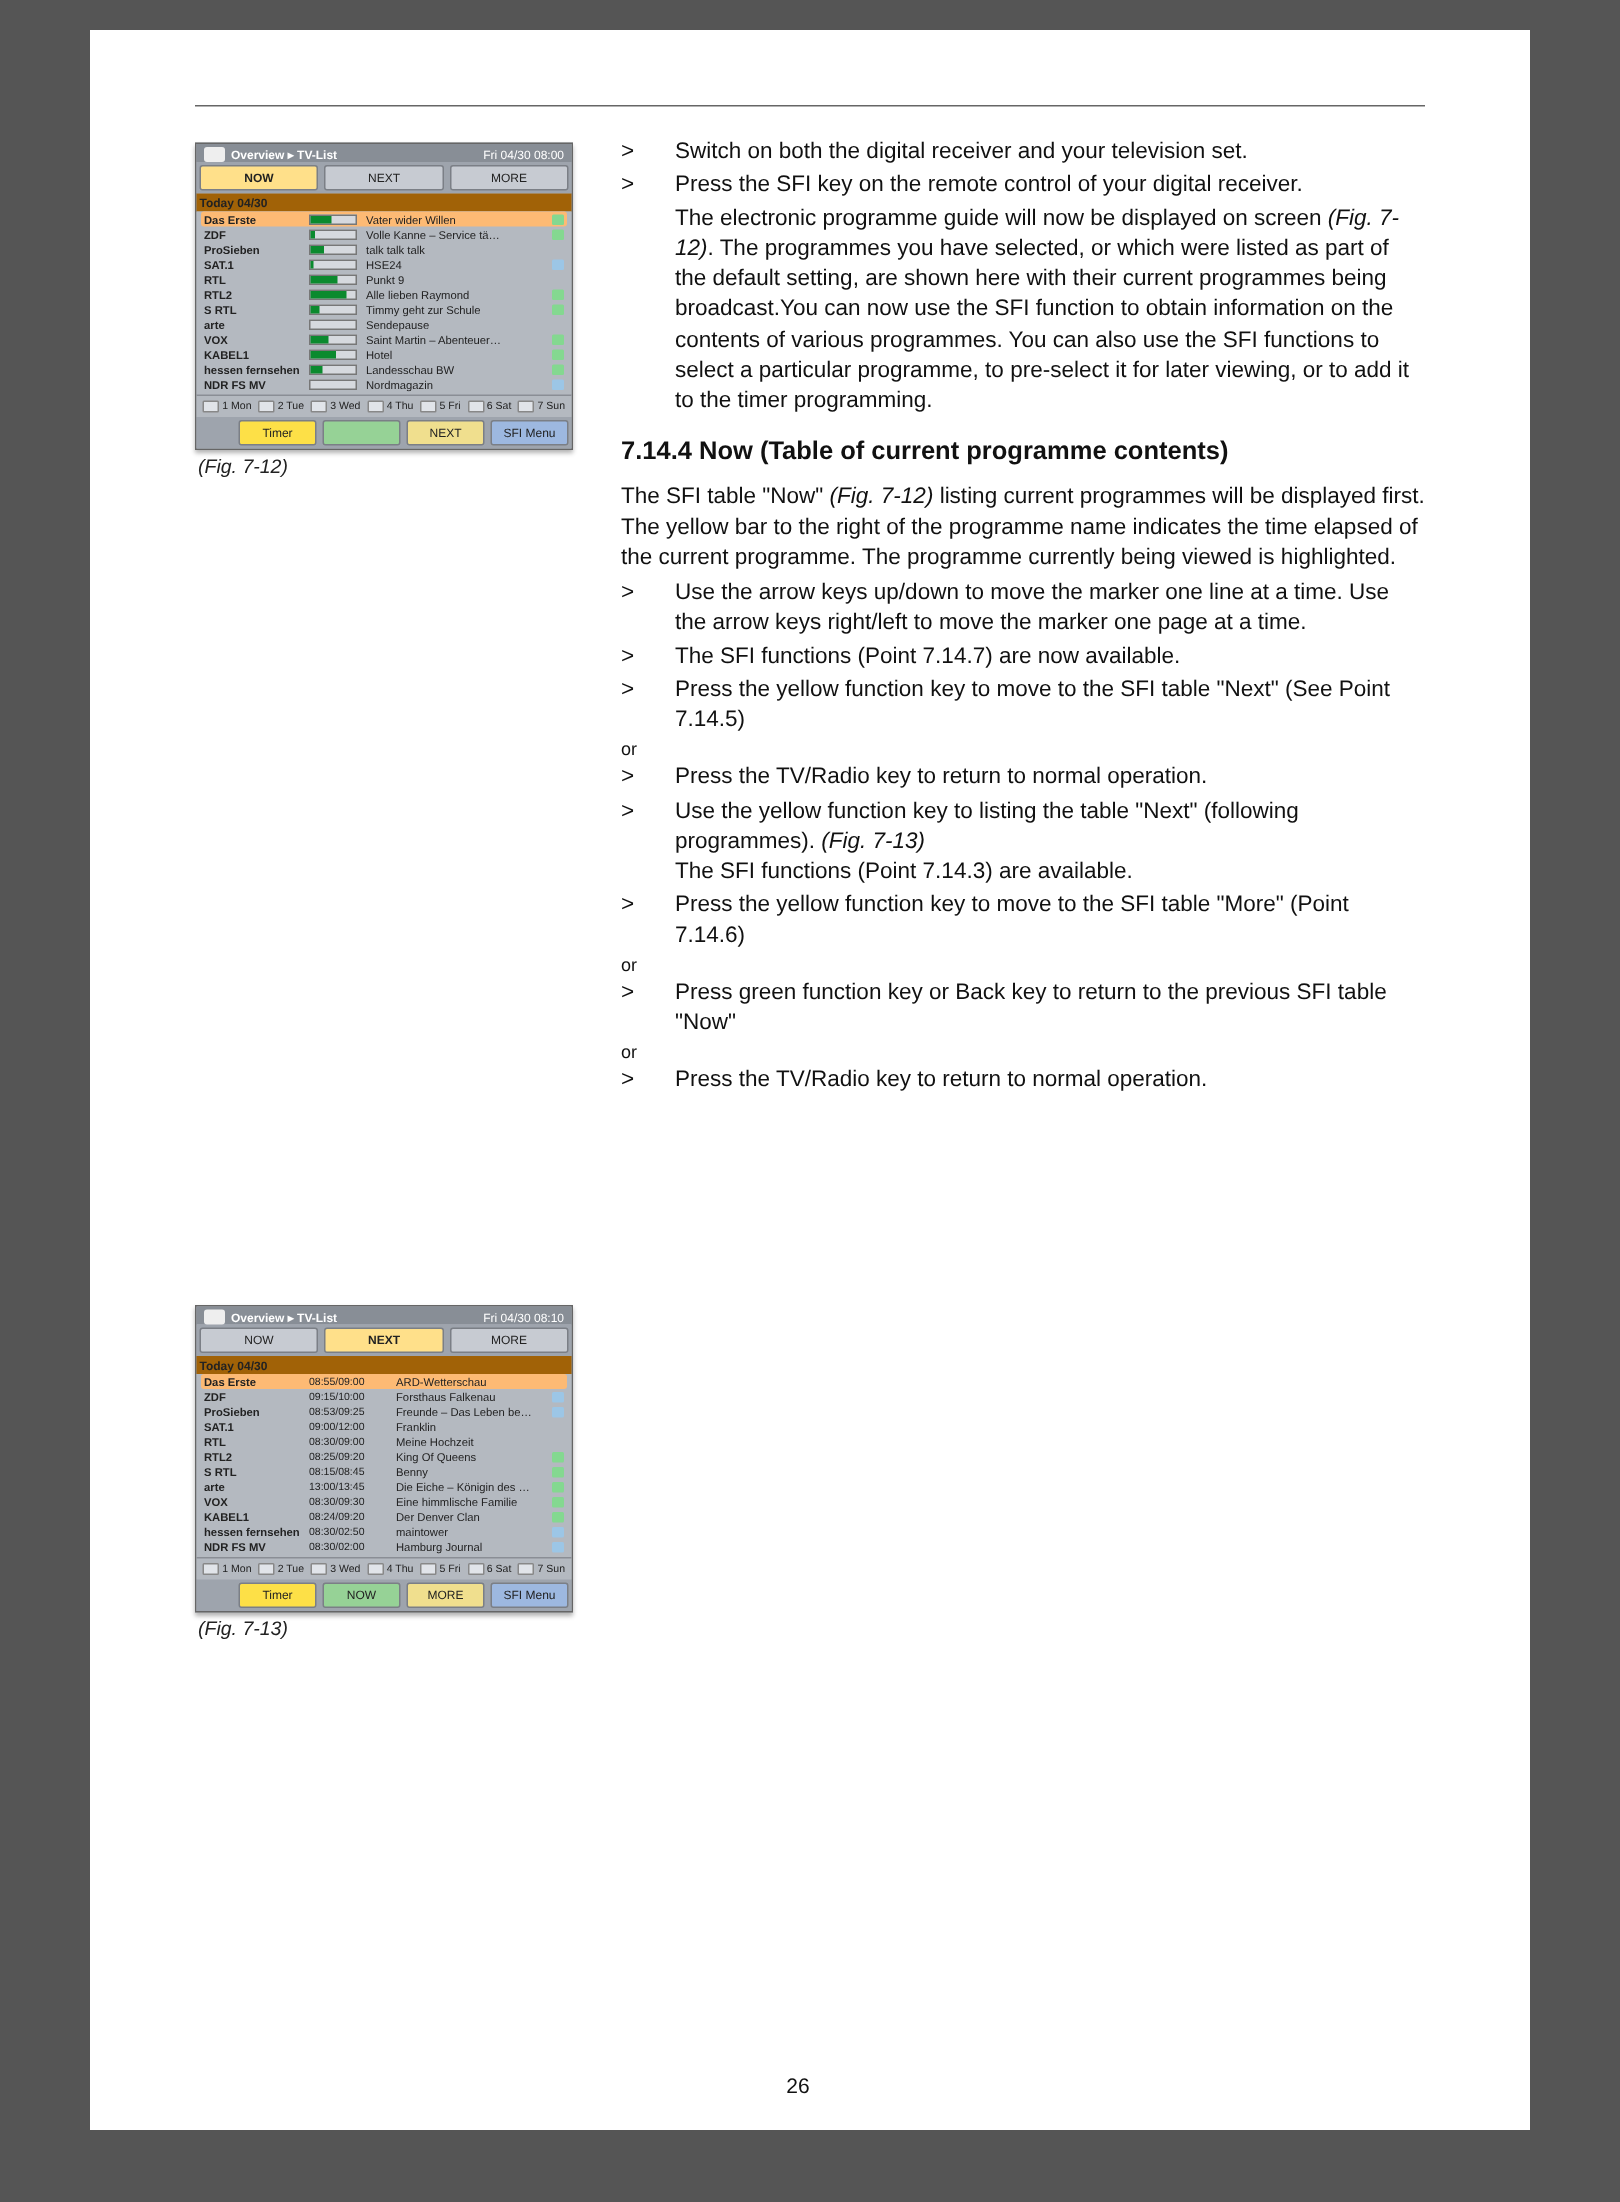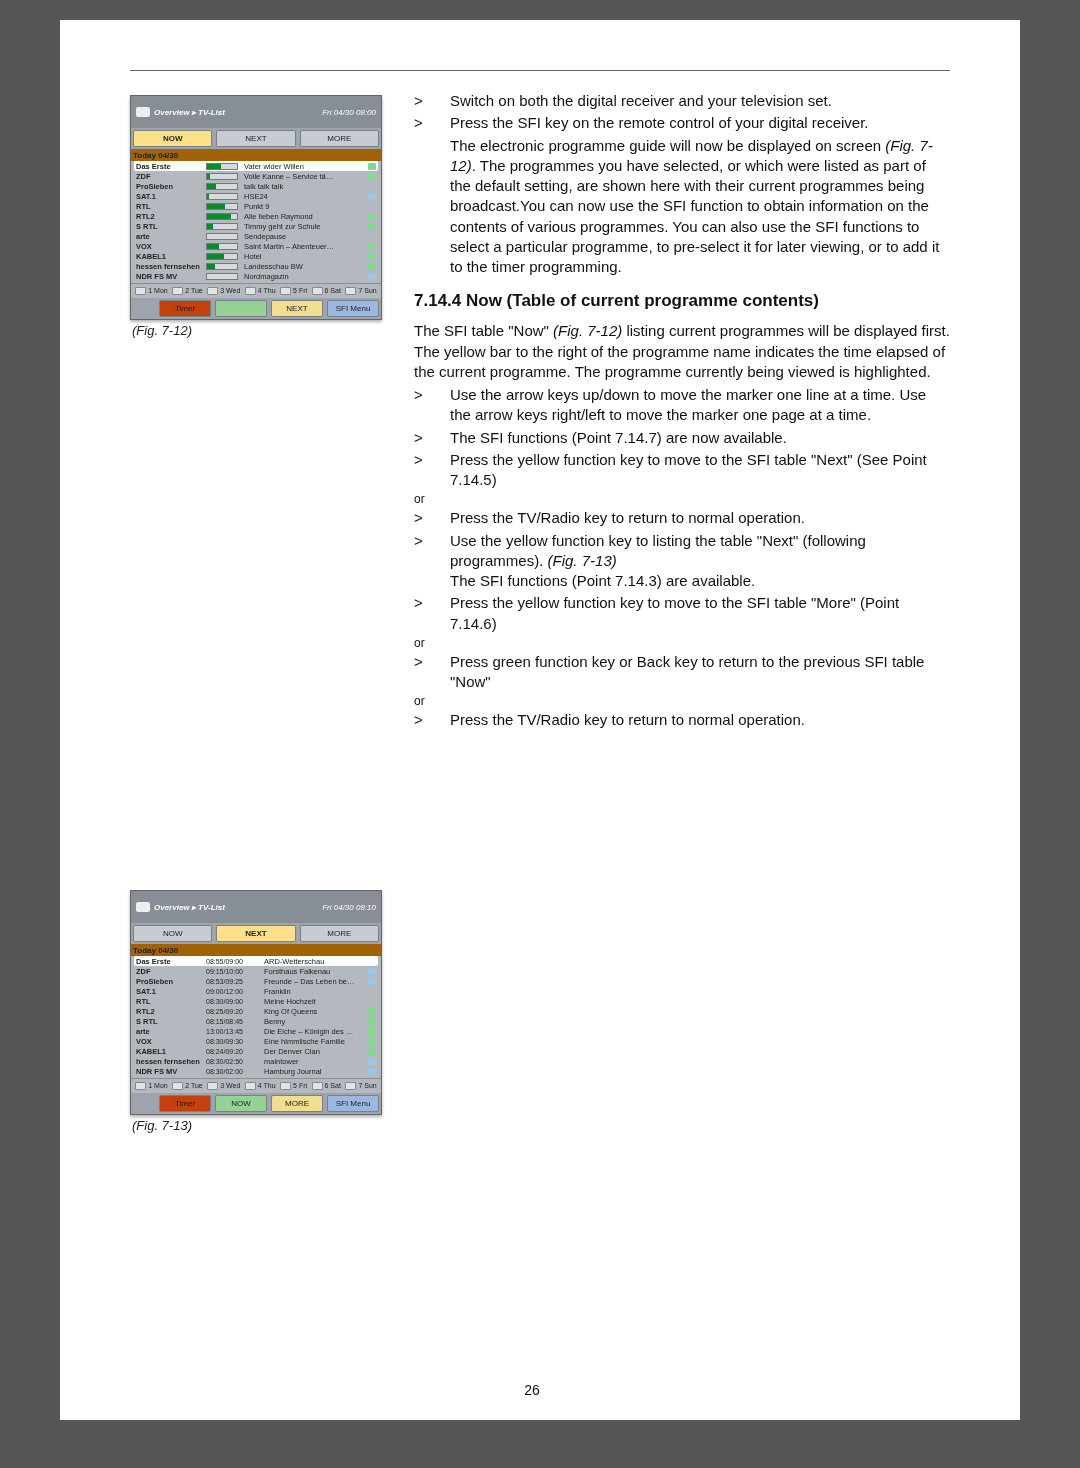--- a/index.html
+++ b/index.html
@@ -83,27 +83,26 @@
     background: #b4b9c0;
     border: 1px solid #666;
     font-size: 8px;
     color: #222;
     box-shadow: 0 2px 3px rgba(0,0,0,.3);
     margin-top: 4px;
   }
   .tv-frame.topgap { margin-top: 4px; }
   .tv-header {
     display: flex;
-    align-items: center;
+    align-items: flex-end;
     background: #888e96;
     color: #fff;
-    padding: 10px 5px;
+    padding: 0 5px;
     font-size: 8px;
     height: 12px;
-    font-style: italic;
   }
   .tv-header .crumb { font-weight: bold; }
   .tv-header .spacer { flex: 1; }
   .tv-tabs, .tv-footer-tabs {
     display: flex;
     background: #9ea4ad;
   }
   .tv-tab, .tv-ftab {
     flex: 1;
     text-align: center;
@@ -125,21 +124,21 @@
     background: #b4b9c0;
     padding: 0 3px 2px 3px;
   }
   .tv-row {
     display: flex;
     align-items: center;
     height: 10px;
     padding: 0 2px;
     font-size: 7.5px;
   }
-  .tv-row.selected { background: #ffffff; border-radius: 2px; }
+  .tv-row.selected { background: #fdba74; border-radius: 2px; }
   .tv-ch {
     width: 70px;
     flex: 0 0 auto;
     font-weight: bold;
     white-space: nowrap;
     overflow: hidden;
   }
   .tv-bar {
     width: 30px;
     height: 5px;
@@ -179,21 +178,21 @@
     width: 9px; height: 6px;
     background: #e1e4e9;
     border: 1px solid #888;
     margin-right: 2px;
     vertical-align: middle;
     border-radius: 1px;
   }
   .tv-footer-tabs .tv-ftab {
     background: #d8dbe0;
   }
-  .tv-ftab.red    { background: #c2410c; margin-left: 28px; }
+  .tv-ftab.red    { background: #fde047; margin-left: 28px; }
   .tv-ftab.green  { background: #96d296; }
   .tv-ftab.yellow { background: #f0df8e; }
   .tv-ftab.blue   { background: #9db8e0; }
   .tv-time {
     width: 58px;
     flex: 0 0 auto;
     font-size: 7px;
     color: #222;
   }
   .sfi-logo {

